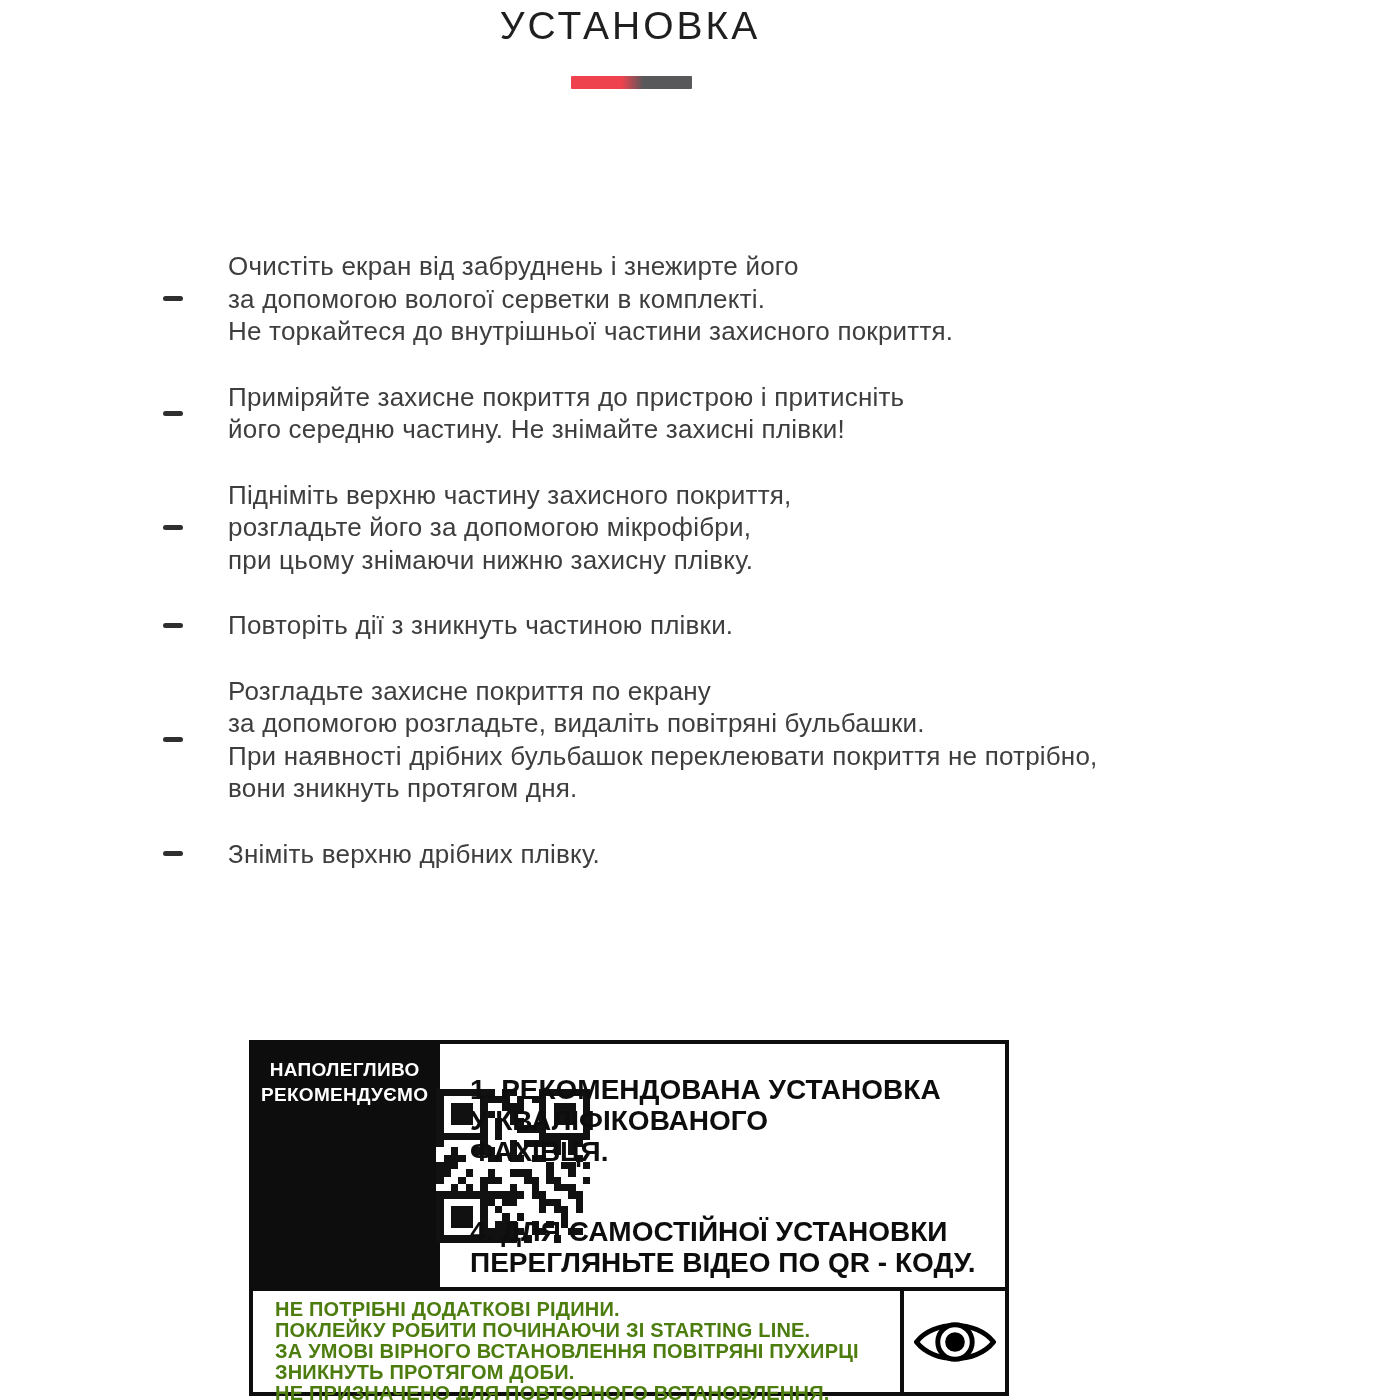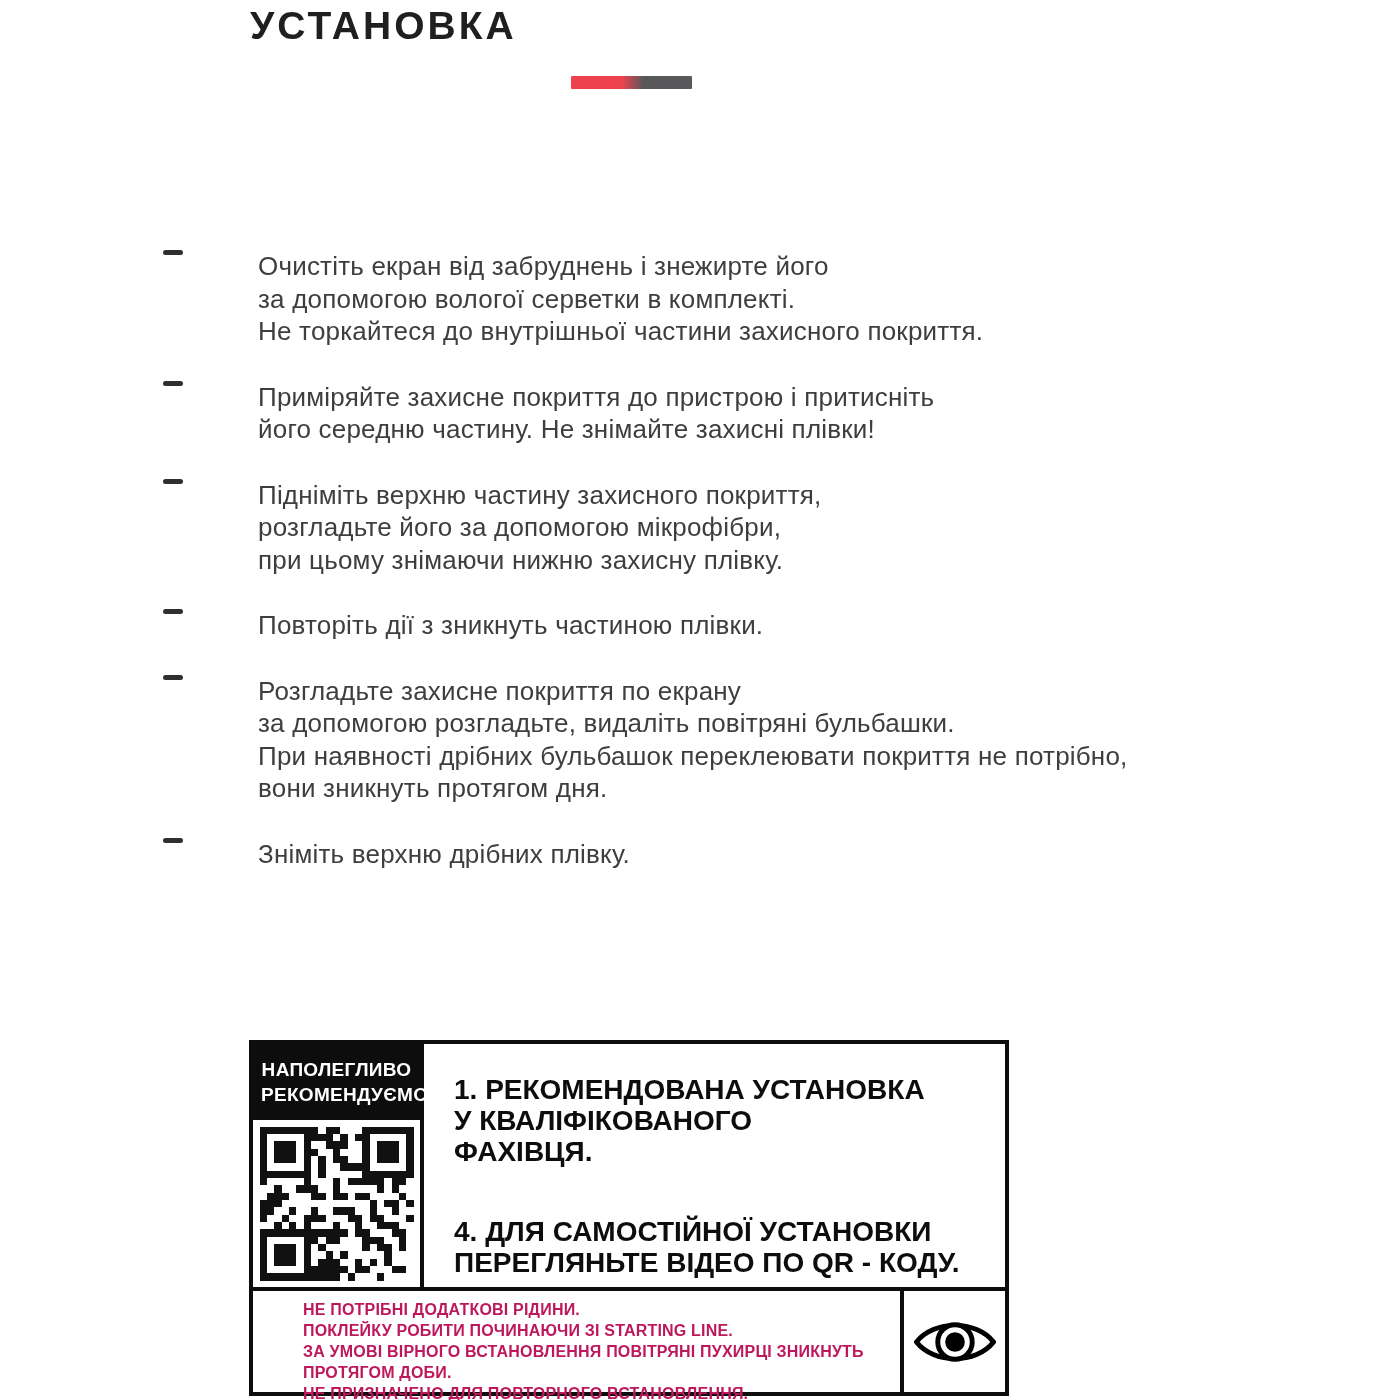--- a/index.html
+++ b/index.html
@@ -13,51 +13,51 @@
   body{
     width:1400px;height:1400px;
     font-family:"Liberation Sans", sans-serif;
     position:relative;overflow:hidden;
   }
   .page{position:relative;width:1400px;height:1400px;background:#fff;}
 
   
   .page-title{
     position:absolute;left:250px;top:4px;width:760px;
-    text-align:left;
-    font-size:39px;font-weight:700;letter-spacing:3px;
+    text-align:center;
+    font-size:39px;font-weight:400;letter-spacing:3px;
     color:#1f1f1f;
   }
   .title-divider{
     position:absolute;left:571px;top:76px;width:121px;height:13px;
     background:linear-gradient(90deg,var(--accent-red) 0%,var(--accent-red) 42%,var(--accent-gray) 60%,var(--accent-gray) 100%);
     border-radius:1px;
   }
 
   
   .instruction-list{position:absolute;left:163px;top:250px;}
-  .instruction-item{display:flex;margin-bottom:33px;gap:30px;}
+  .instruction-item{display:flex;align-items:center;margin-bottom:33px;}
   .bullet-dash{
     width:20px;height:5px;background:#2f2f2f;border-radius:2.5px;
     margin-right:45px;flex-shrink:0;
   }
   .instruction-text{
     font-size:26px;line-height:32.5px;letter-spacing:0.2px;
     color:var(--text-body);
     white-space:pre-line;
   }
 
   
   .rec-box{
     position:absolute;left:249px;top:1040px;width:760px;height:356px;
     border:4px solid var(--text-strong);
     display:flex;flex-direction:column;background:#fff;
   }
   .box-top{flex:1;display:flex;min-height:0;}
-  .box-left{width:171px;border-right:4px solid var(--text-strong);display:flex;flex-direction:column;}
+  .box-left{width:187px;border-right:4px solid var(--text-strong);display:flex;}
   .box-header{
     background:#0d0d0d;color:#ffffff;
     font-weight:700;font-size:19px;line-height:25px;
     text-align:center;padding:13px 8px;letter-spacing:0.3px;
   }
   .qr-wrap{flex:1;display:flex;align-items:center;justify-content:center;}
   .qr-code{
     width:154px;height:154px;background:#fff;
     display:grid;grid-template-columns:repeat(21,1fr);grid-template-rows:repeat(21,1fr);
   }
@@ -66,22 +66,22 @@
     flex:1;padding:30px 4px 0 30px;
     font-weight:700;font-size:28px;line-height:31px;
     color:var(--text-strong);
   }
   .box-item{white-space:pre-line;}
   .box-item + .box-item{margin-top:49px;}
 
   .box-bottom{height:105px;border-top:4px solid var(--text-strong);display:flex;}
   .notes-text{
     flex:1;padding:8px 8px 0 22px;
-    font-weight:700;font-size:16px;line-height:21px;letter-spacing:0.2px;
-    color:#be185d;white-space:pre-line;margin-left:28px;
+    font-weight:700;font-size:20px;line-height:21px;letter-spacing:0.2px;
+    color:#4d7c0f;white-space:pre-line;
   }
   .eye-cell{
     width:105px;border-left:4px solid var(--text-strong);
     display:flex;align-items:center;justify-content:center;
   }
   .eye-icon{display:block;}
 </style>
 </head>
 <body>
 

